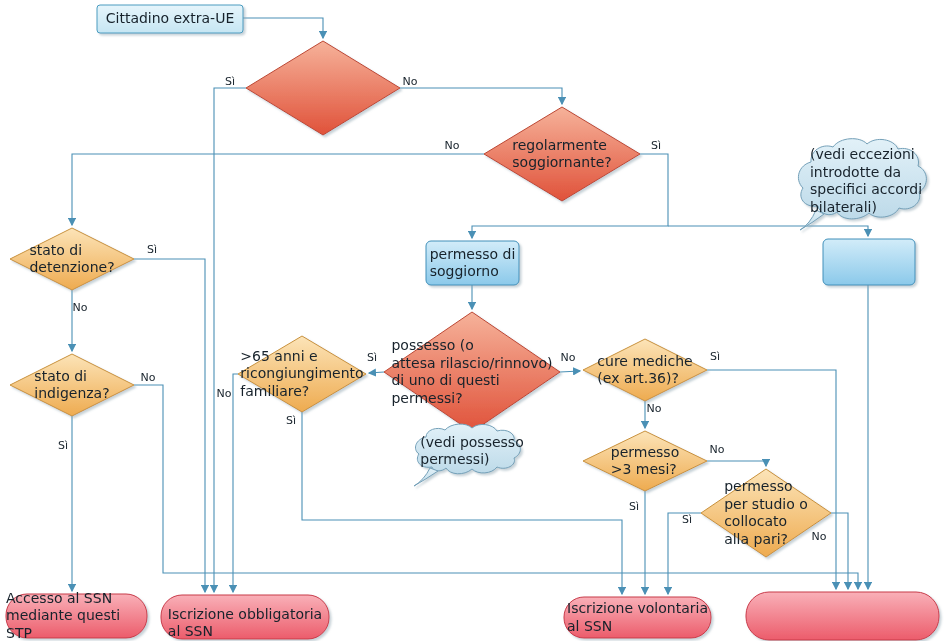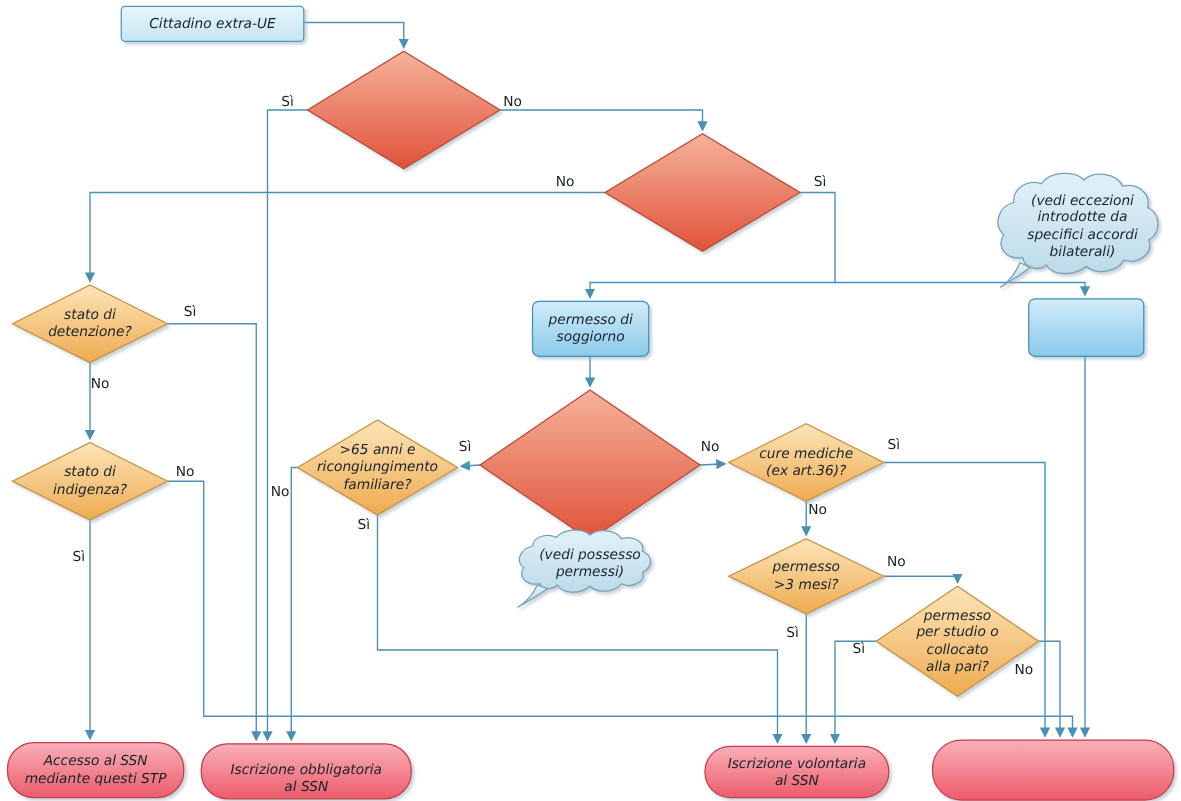--- a/index.html
+++ b/index.html
@@ -14,22 +14,22 @@
   .shape-start{fill:url(#gradStart);stroke:var(--c-start-border);stroke-width:1;}
   .shape-pink{fill:url(#gradPink);stroke:var(--c-pink-border);stroke-width:1;}
   .shape-cloud{fill:url(#gradCloud);stroke:var(--c-cloud-border);stroke-width:1;}
   .st-red-0{stop-color:var(--c-red-top);} .st-red-1{stop-color:var(--c-red-bottom);}
   .st-orange-0{stop-color:var(--c-orange-top);} .st-orange-1{stop-color:var(--c-orange-bottom);}
   .st-blue-0{stop-color:var(--c-blue-top);} .st-blue-1{stop-color:var(--c-blue-bottom);}
   .st-start-0{stop-color:var(--c-start-top);} .st-start-1{stop-color:var(--c-start-bottom);}
   .st-pink-0{stop-color:var(--c-pink-top);} .st-pink-1{stop-color:var(--c-pink-bottom);}
   .st-cloud-0{stop-color:var(--c-cloud-top);} .st-cloud-1{stop-color:var(--c-cloud-bottom);}
   .ntext{position:absolute;display:flex;align-items:center;justify-content:center;
-         text-align:center;white-space:pre-line;font-size:11px;line-height:1.25;
-         color:var(--c-text);pointer-events:none;font-style:italic;}
+         white-space:pre-line;font-size:14px;line-height:1.25;
+         color:var(--c-text);pointer-events:none;}
   .elabel{position:absolute;transform:translate(-50%,-50%);font-size:11px;
           color:var(--c-text);pointer-events:none;}
 </style>
 </head>
 <body>
 
 <div id="canvas">
 
   <svg id="flow-svg" width="945" height="641" viewBox="0 0 945 641">
     <defs>
@@ -116,33 +116,39 @@
 
       <path class="shape-cloud" d="M 432,467 C 421,469 414,461 419,454 C 412,449 416,439 426,437 C 426,430 437,426 445,430
            C 451,423 466,422 472,428 C 479,422 493,424 497,431 C 507,428 516,434 514,441
            C 523,445 522,454 514,458 C 517,465 506,471 497,467 C 492,474 478,475 472,469
            C 464,476 450,475 446,468 C 442,472 433,472 432,467 Z"></path>
       <path class="shape-cloud" d="M 430,468 Q 424,480 414,486 Q 426,479 438,471 Z"></path>
     </g>
   </svg>
 
   <div class="ntext" style="left:97px;top:5px;width:146px;height:28px;">Cittadino extra-UE</div>
+  <div class="ntext" style="left:484px;top:107px;width:156px;height:94px;">regolarmente
+soggiornante?</div>
   <div class="ntext" style="left:426px;top:241px;width:93px;height:44px;">permesso di
 soggiorno</div>
   <div class="ntext" style="left:802px;top:146px;width:128px;height:70px;">(vedi eccezioni
 introdotte da
 specifici accordi
 bilaterali)</div>
   <div class="ntext" style="left:10px;top:228px;width:124px;height:62px;">stato di
 detenzione?</div>
   <div class="ntext" style="left:10px;top:354px;width:124px;height:62px;">stato di
 indigenza?</div>
   <div class="ntext" style="left:234px;top:336px;width:136px;height:76px;">&gt;65 anni e
 ricongiungimento
 familiare?</div>
+  <div class="ntext" style="left:380px;top:312px;width:184px;height:120px;">possesso (o
+attesa rilascio/rinnovo)
+di uno di questi
+permessi?</div>
   <div class="ntext" style="left:583px;top:339px;width:124px;height:62px;">cure mediche
 (ex art.36)?</div>
   <div class="ntext" style="left:418px;top:433px;width:108px;height:36px;">(vedi possesso
 permessi)</div>
   <div class="ntext" style="left:583px;top:431px;width:124px;height:60px;">permesso
 &gt;3 mesi?</div>
   <div class="ntext" style="left:701px;top:469px;width:130px;height:88px;">permesso
 per studio o
 collocato
 alla pari?</div>

